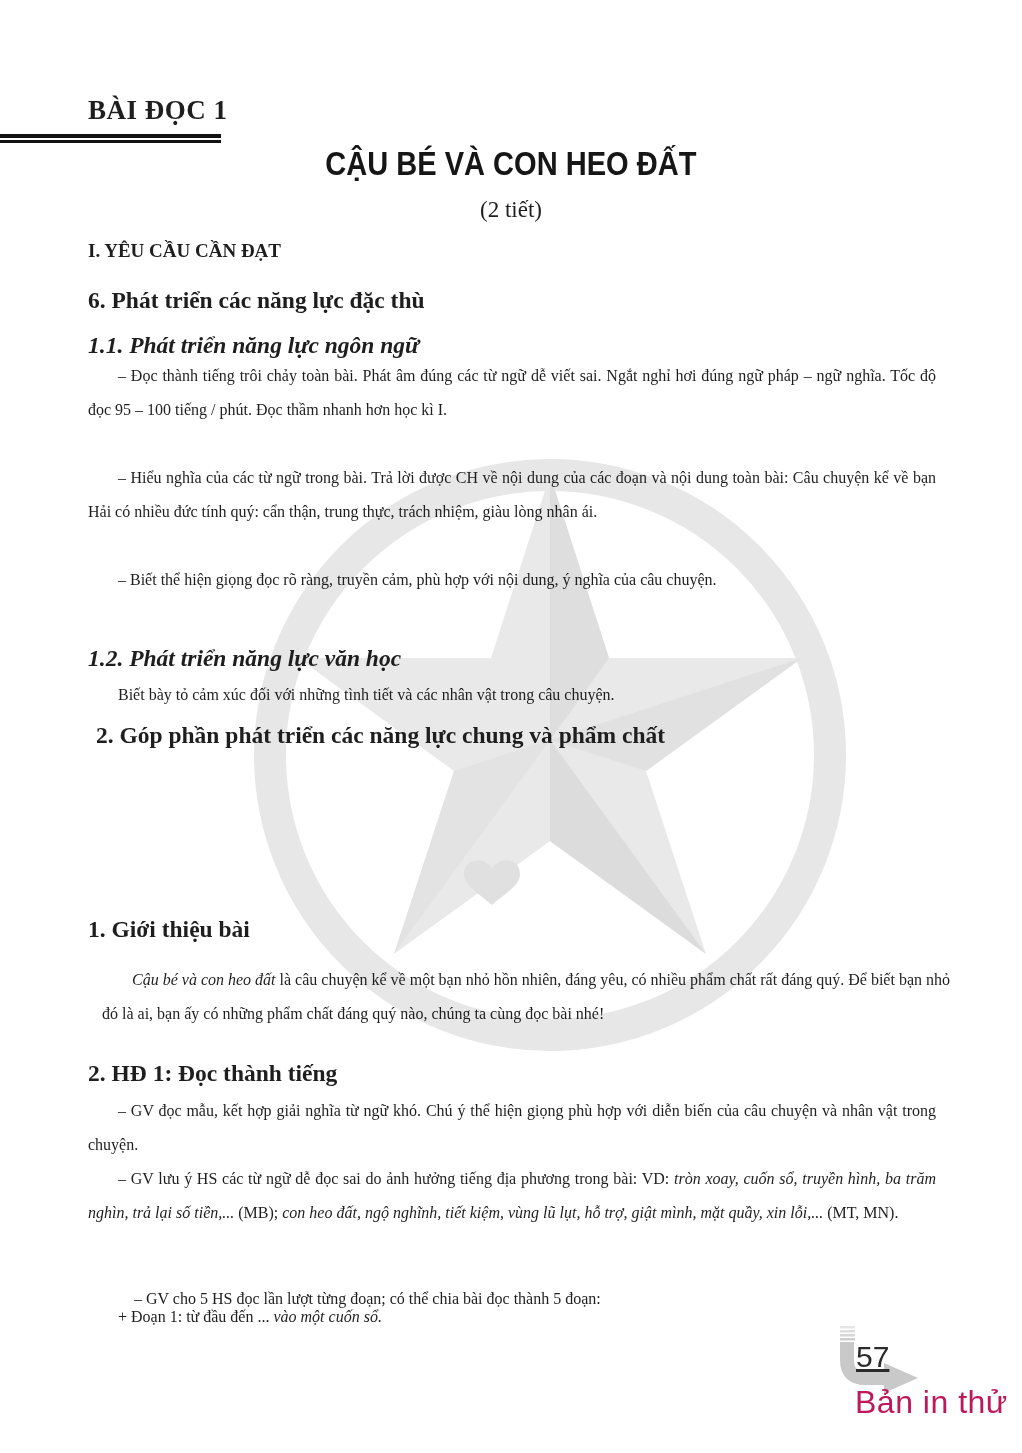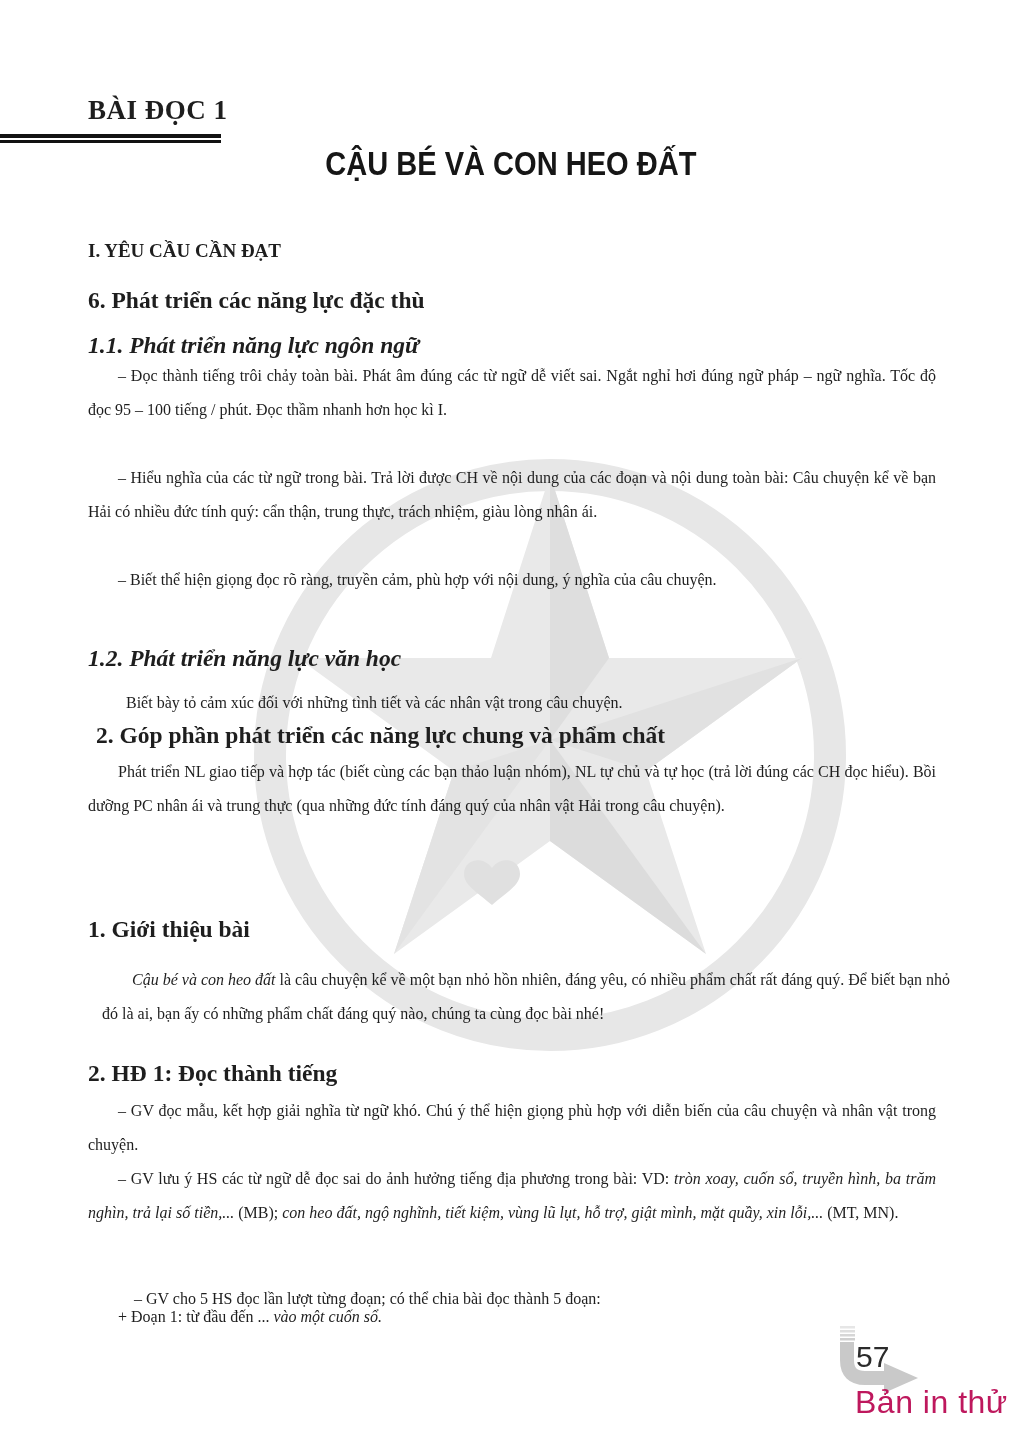--- a/index.html
+++ b/index.html
@@ -37,21 +37,21 @@
   .h-minor{left:88px;font-weight:bold;font-size:23.5px;white-space:nowrap;}
   .h-minor-it{left:88px;font-weight:bold;font-style:italic;font-size:23.5px;white-space:nowrap;}
   .body-text{
     left:88px;width:848px;
     font-size:16px;line-height:34px;
     text-align:justify;text-indent:30px;
   }
   .page-num{
     left:856px;top:1340px;
     font-family:"Liberation Sans","DejaVu Sans",sans-serif;
-    font-size:30px;color:#2b2b2b;z-index:2;
+    font-size:30px;color:#2b2b2b;z-index:2;text-decoration:underline;
   }
   .print-proof{
     left:855px;top:1384px;
     font-family:"Liberation Sans","DejaVu Sans",sans-serif;
     font-size:32px;color:#be185d;letter-spacing:.5px;
     white-space:nowrap;z-index:2;
   }
   .arrow-svg{left:830px;top:1322px;z-index:1;}
 </style>
 </head>
@@ -70,34 +70,36 @@
   </svg>
 
   <div class="content">
 
     <div class="abs lesson-label">BÀI ĐỌC 1</div>
     <div class="abs header-rule"></div>
 
     <div class="abs title-wrap">
       <span class="doc-title">CẬU BÉ VÀ CON HEO ĐẤT</span>
     </div>
+    <div class="abs duration-wrap">
+      <span>(2 tiết)</span>
+    </div>
 
     <div class="abs h-major" style="top:240px">I. YÊU CẦU CẦN ĐẠT</div>
     <div class="abs h-minor" style="top:287px">6. Phát triển các năng lực đặc thù</div>
     <div class="abs h-minor-it" style="top:332px">1.1. Phát triển năng lực ngôn ngữ</div>
 
     <p class="abs body-text" style="top:359px;margin:0">– Đọc thành tiếng trôi chảy toàn bài. Phát âm đúng các từ ngữ dễ viết sai. Ngắt nghỉ hơi đúng ngữ pháp – ngữ nghĩa. Tốc độ đọc 95 – 100 tiếng / phút. Đọc thầm nhanh hơn học kì I.</p>
     <p class="abs body-text" style="top:461px;margin:0">– Hiểu nghĩa của các từ ngữ trong bài. Trả lời được CH về nội dung của các đoạn và nội dung toàn bài: Câu chuyện kể về bạn Hải có nhiều đức tính quý: cẩn thận, trung thực, trách nhiệm, giàu lòng nhân ái.</p>
     <p class="abs body-text" style="top:563px;margin:0">– Biết thể hiện giọng đọc rõ ràng, truyền cảm, phù hợp với nội dung, ý nghĩa của câu chuyện.</p>
 
     <div class="abs h-minor-it" style="top:645px">1.2. Phát triển năng lực văn học</div>
-    <p class="abs body-text" style="top:678px;margin:8px">Biết bày tỏ cảm xúc đối với những tình tiết và các nhân vật trong câu chuyện.</p>
+    <p class="abs body-text" style="top:678px;margin:0">Biết bày tỏ cảm xúc đối với những tình tiết và các nhân vật trong câu chuyện.</p>
 
     <div class="abs h-minor" style="top:722px;left:96px">2. Góp phần phát triển các năng lực chung và phẩm chất</div>
-    <p class="abs body-text" style="top:755px;margin:0">Phát triển NL giao tiếp và hợp tác (biết cùng các bạn thảo luận nhóm), NL tự chủ và tự học (trả lời đúng các CH đọc hiểu). Bồi dưỡng PC nhân ái và trung thực (qua những đức tính đáng quý của nhân vật Hải trong câu chuyện).</p>
 
     <div class="abs h-minor" style="top:916px">1. Giới thiệu bài</div>
 
     <p class="abs body-text" style="top:949px;margin:14px"><i>Cậu bé và con heo đất</i><span> là câu chuyện kể về một bạn nhỏ hồn nhiên, đáng yêu, có nhiều phẩm chất rất đáng quý. Để biết bạn nhỏ đó là ai, bạn ấy có những phẩm chất đáng quý nào, chúng ta cùng đọc bài nhé!</span></p>
 
     <div class="abs h-minor" style="top:1060px">2. HĐ 1: Đọc thành tiếng</div>
 
     <p class="abs body-text" style="top:1094px;margin:0">– GV đọc mẫu, kết hợp giải nghĩa từ ngữ khó. Chú ý thể hiện giọng phù hợp với diễn biến của câu chuyện và nhân vật trong chuyện.</p>
 
     <p class="abs body-text" style="top:1162px;margin:0"><span>– GV lưu ý HS các từ ngữ dễ đọc sai do ảnh hưởng tiếng địa phương trong bài: VD: </span><i>tròn xoay, cuốn sổ, truyền hình, ba trăm nghìn, trả lại số tiền,...</i><span> (MB); </span><i>con heo đất, ngộ nghĩnh, tiết kiệm, vùng lũ lụt, hỗ trợ, giật mình, mặt quầy, xin lỗi,...</i><span> (MT, MN).</span></p>

